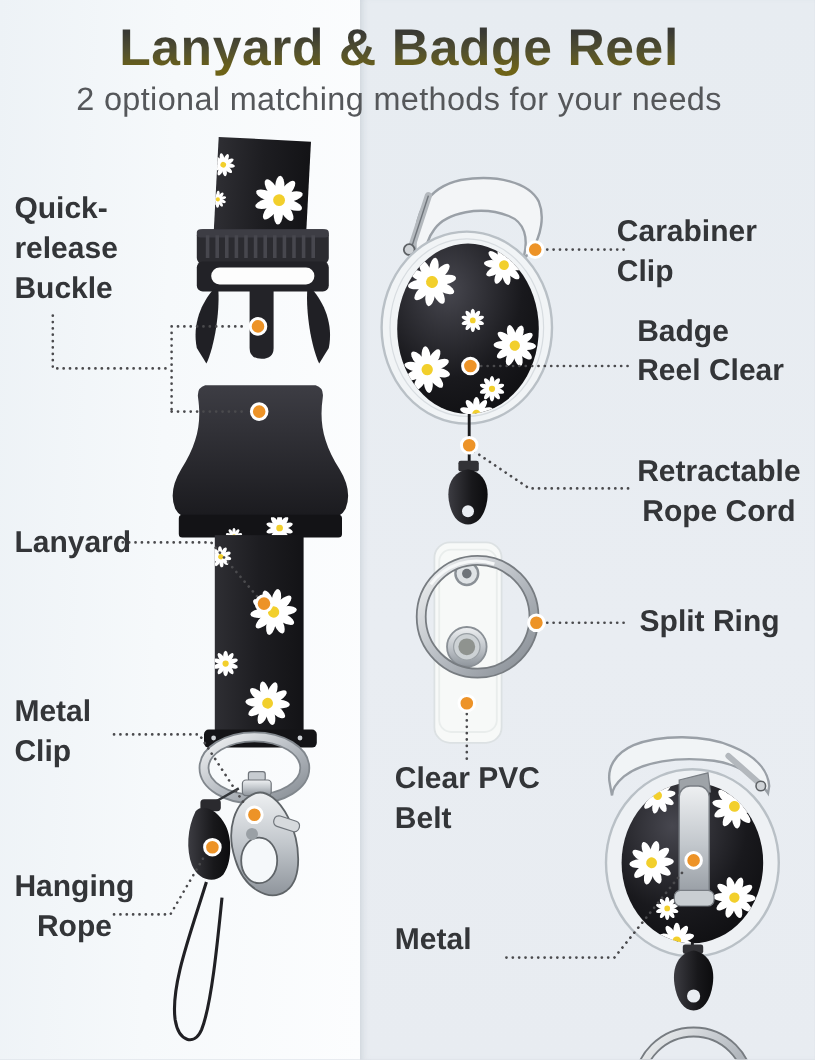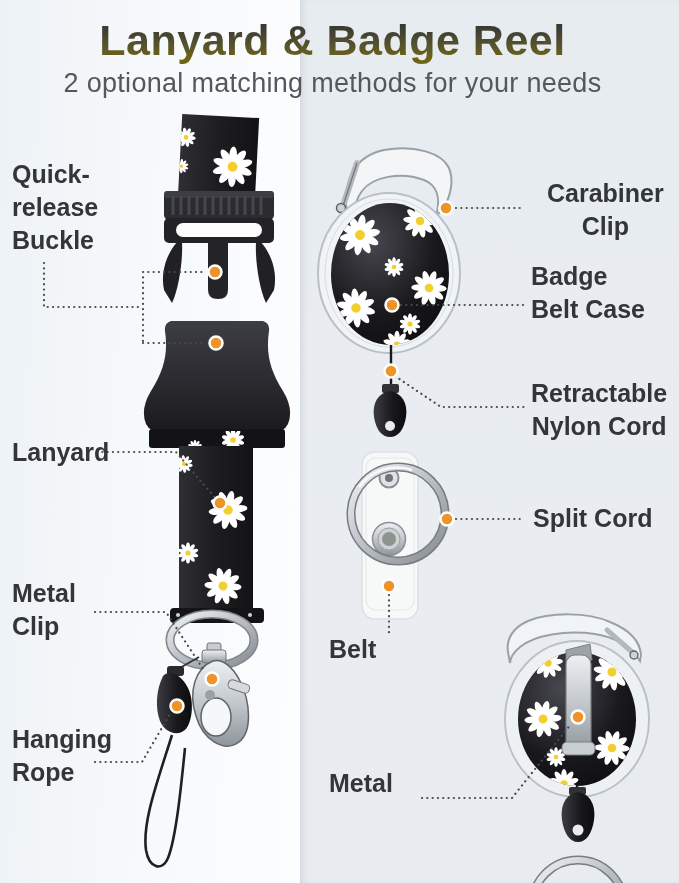--- a/index.html
+++ b/index.html
@@ -26,22 +26,22 @@
     }
   }
   .title-wrap{width:100%;text-align:center;}
   .subtitle{margin-top:5px;font-size:27px;line-height:1.1;font-weight:400;color:#55575a;letter-spacing:.3px;}
   .art{position:absolute;left:0;top:0;}
   .callout-label{position:absolute;font-size:25px;line-height:33px;font-weight:700;color:#333538;white-space:nowrap;}
   .callout-label span{display:block;}
   #lbl-quick-release{left:12px;top:158px;}
   #lbl-lanyard{left:12px;top:436px;}
   #lbl-metal-clip{left:12px;top:577px;}
-  #lbl-hanging-rope{left:12px;top:723px;}
-  #lbl-carabiner{left:547px;top:177px;text-align:center;}
+  #lbl-hanging-rope{left:12px;top:723px;text-align:center;}
+  #lbl-carabiner{left:514px;top:177px;}
   #lbl-badge-case{left:531px;top:260px;}
   #lbl-retractable{left:531px;top:377px;text-align:center;}
   #lbl-split-ring{left:533px;top:502px;}
   #lbl-clear-pvc{left:329px;top:633px;}
   #lbl-belt-clip{left:329px;top:767px;}
 </style>
 </head>
 <body>
 
 <div class="canvas">
@@ -295,28 +295,29 @@
   <div class="callout-label" id="lbl-hanging-rope">
     <span>Hanging</span>
     <span>Rope</span>
   </div>
   <div class="callout-label" id="lbl-carabiner">
     <span>Carabiner</span>
     <span>Clip</span>
   </div>
   <div class="callout-label" id="lbl-badge-case">
     <span>Badge</span>
-    <span>Belt Case</span>
+    <span>Reel Clear</span>
   </div>
   <div class="callout-label" id="lbl-retractable">
     <span>Retractable</span>
-    <span>Nylon Cord</span>
+    <span>Rope Cord</span>
   </div>
   <div class="callout-label" id="lbl-split-ring">
-    <span>Split Cord</span>
+    <span>Split Ring</span>
   </div>
   <div class="callout-label" id="lbl-clear-pvc">
+    <span>Clear PVC</span>
     <span>Belt</span>
   </div>
   <div class="callout-label" id="lbl-belt-clip">
     <span>Metal</span>
   </div>
 </div>
 
 </body></html>

